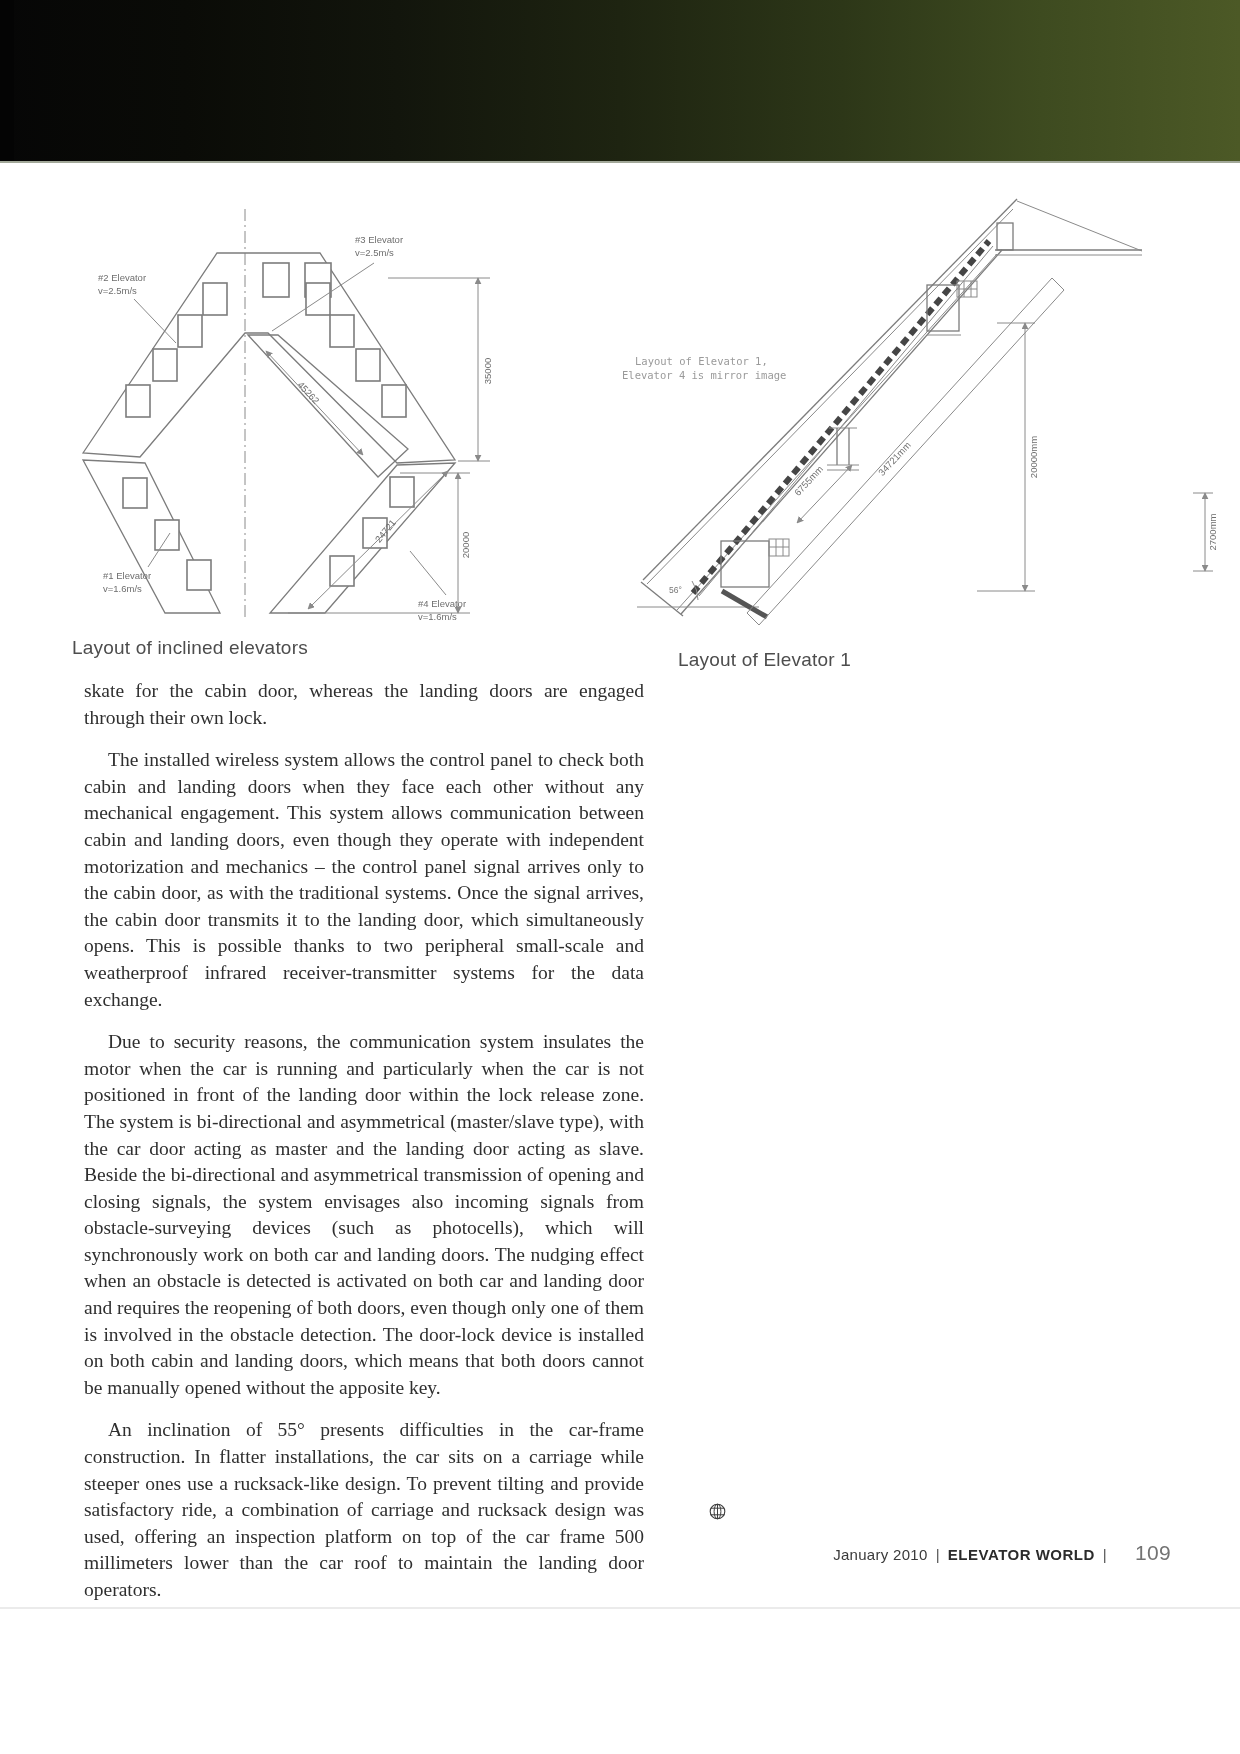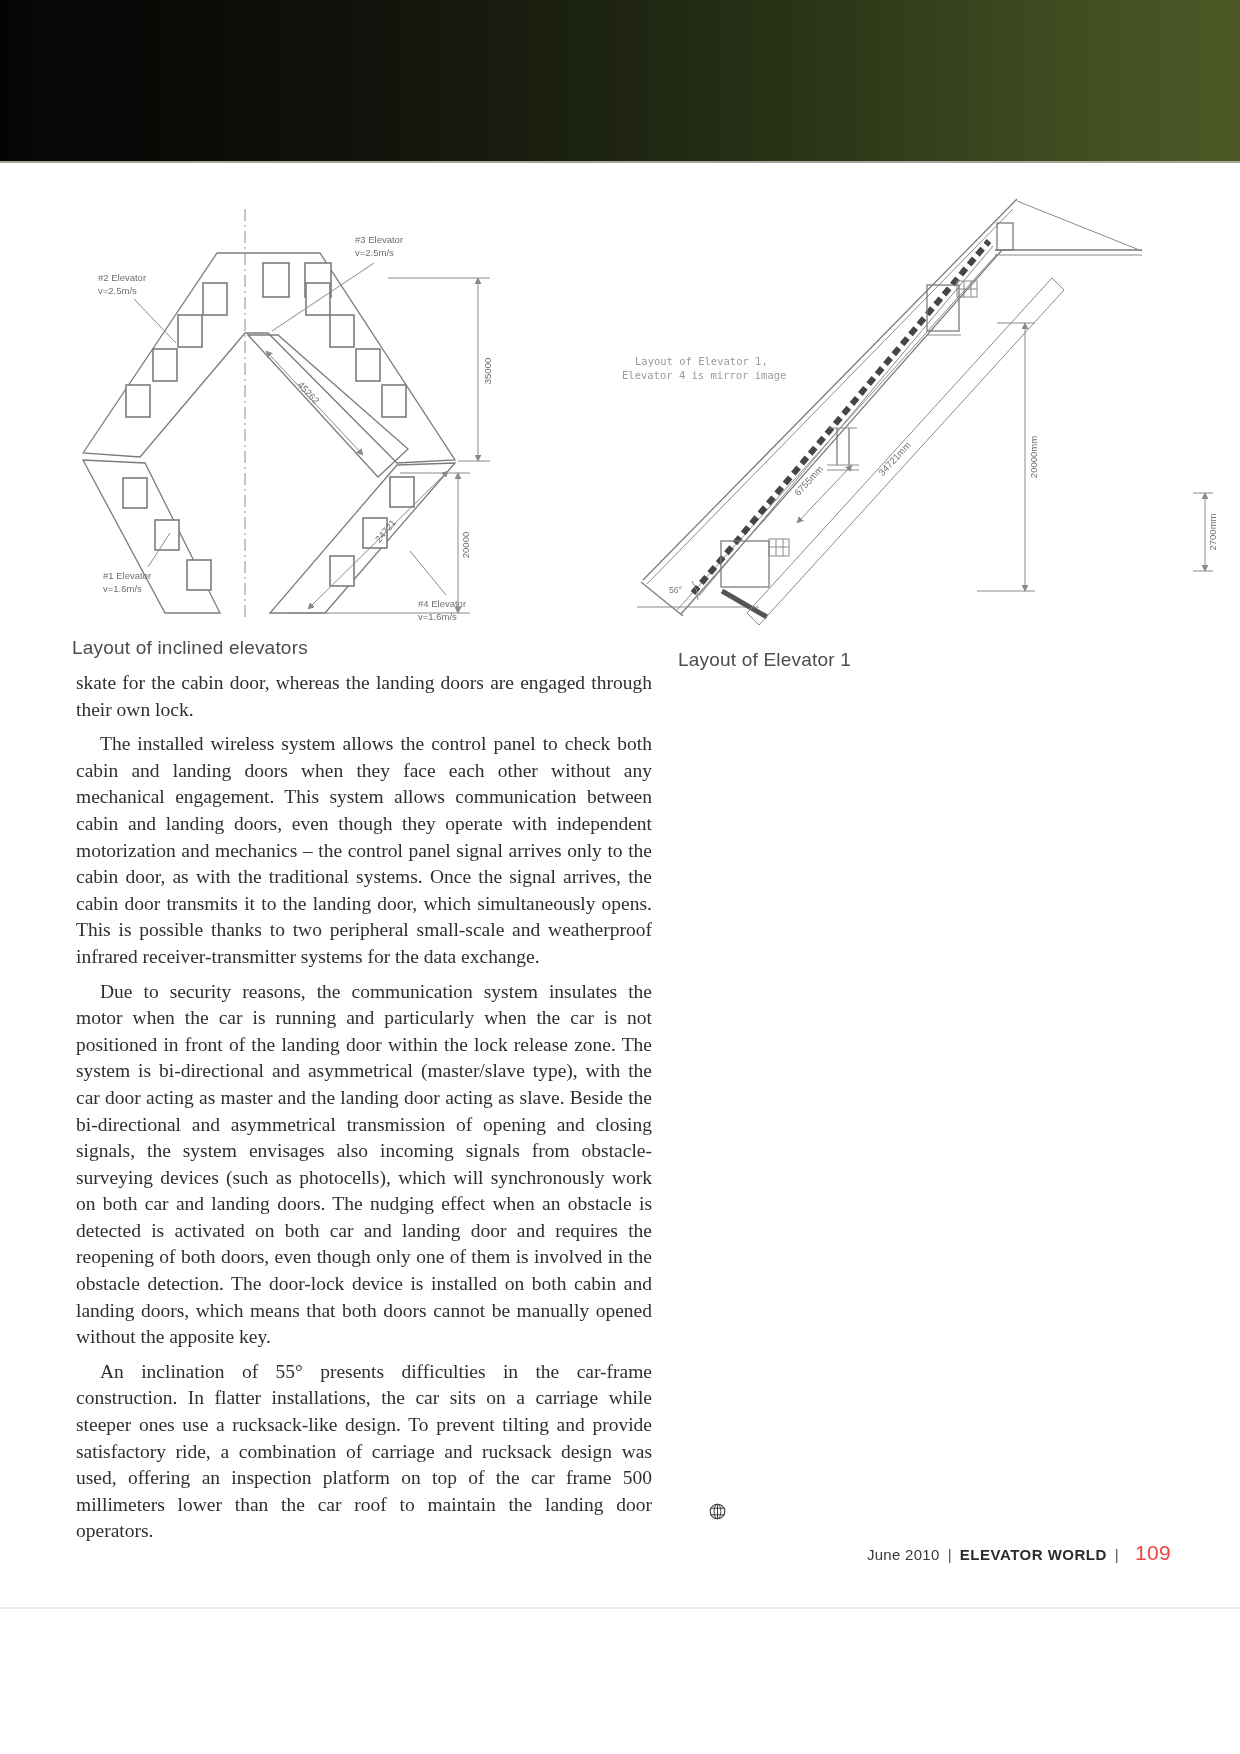--- a/index.html
+++ b/index.html
@@ -28,32 +28,32 @@
   .dim{stroke:#8a8a8a;stroke-width:1;fill:none;}
   .dtext{fill:#6e6e6e;font-family:"Liberation Sans",sans-serif;font-size:9.5px;}
   .dtext-sm{fill:#777;font-family:"Liberation Sans",sans-serif;font-size:8.5px;}
   .dnote{fill:#9a9a9a;font-family:"DejaVu Sans Mono",monospace;font-size:10.5px;}
   .track{stroke:#454545;stroke-width:6;stroke-dasharray:8 5;fill:none;}
 
   
   .article{position:absolute;left:68px;top:662px;width:592px;
            font-family:"Liberation Serif","DejaVu Serif",serif;
            font-size:19.5px;line-height:26.6px;text-align:justify;color:#2f2f2f;}
-  .article p{margin:8px;}
+  .article p{margin:16px;}
   .article p.indent{text-indent:24px;}
 
   
   .globe{position:absolute;left:709px;top:1503px;width:17px;height:17px;}
 
   
   .footer{position:absolute;right:69px;top:1541px;font-size:15px;color:#3a3a3a;
           letter-spacing:.3px;display:flex;align-items:baseline;}
   .footer .sep{margin:0 8px;color:#555;}
   .footer .mag{font-weight:700;letter-spacing:.5px;color:#2b2b2b;}
-  .footer .pagenum{font-size:21px;margin-left:8px;color:#ef4444;}
+  .footer .pagenum{font-size:21px;margin-left:20px;color:#737373;}
 
   .divider{position:absolute;left:0;top:1607px;width:1240px;height:2px;background:#ebebeb;}
 </style>
 </head>
 <body>
 
 <div class="page">
 
   <div class="banner">
     <div class="banner-edge"></div>
@@ -219,21 +219,21 @@
 
   <svg class="globe" viewBox="0 0 17 17">
     <circle cx="8.5" cy="8.5" r="7.3" fill="none" stroke="#3d3d3d" stroke-width="1.1"></circle>
     <ellipse cx="8.5" cy="8.5" rx="3.4" ry="7.3" fill="none" stroke="#3d3d3d" stroke-width="1"></ellipse>
     <line x1="8.5" y1="1.2" x2="8.5" y2="15.8" stroke="#3d3d3d" stroke-width="1"></line>
     <line x1="1.6" y1="5.2" x2="15.4" y2="5.2" stroke="#3d3d3d" stroke-width="1"></line>
     <line x1="1.6" y1="11.8" x2="15.4" y2="11.8" stroke="#3d3d3d" stroke-width="1"></line>
   </svg>
 
   <div class="footer">
-    <span>June 2010</span>
+    <span>January 2010</span>
     <span class="sep">|</span>
     <span class="mag">ELEVATOR WORLD</span>
     <span class="sep">|</span>
     <span class="pagenum">109</span>
   </div>
 
   <div class="divider"></div>
 
 </div>
 

